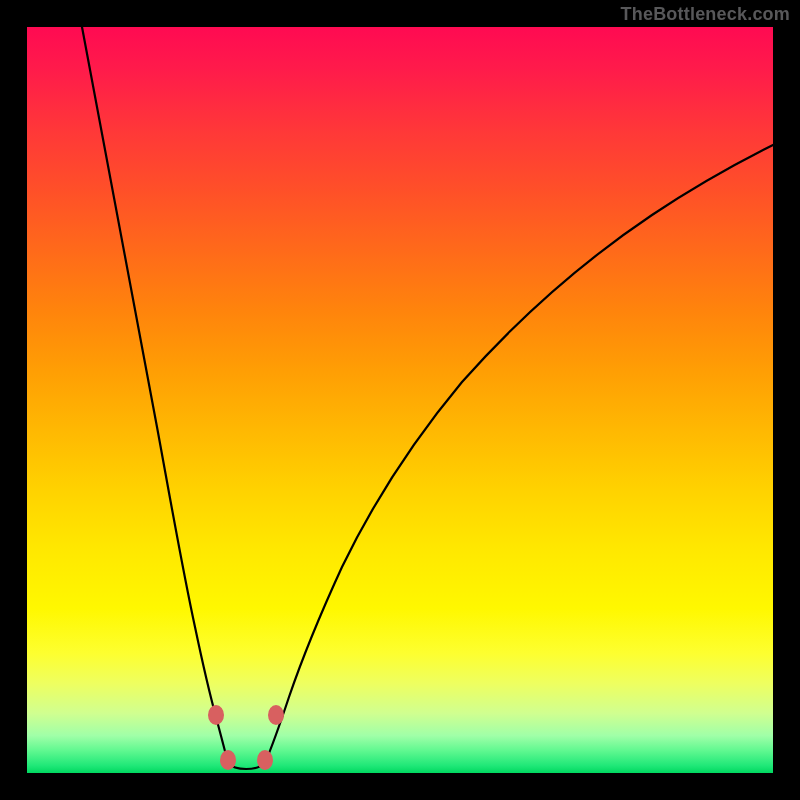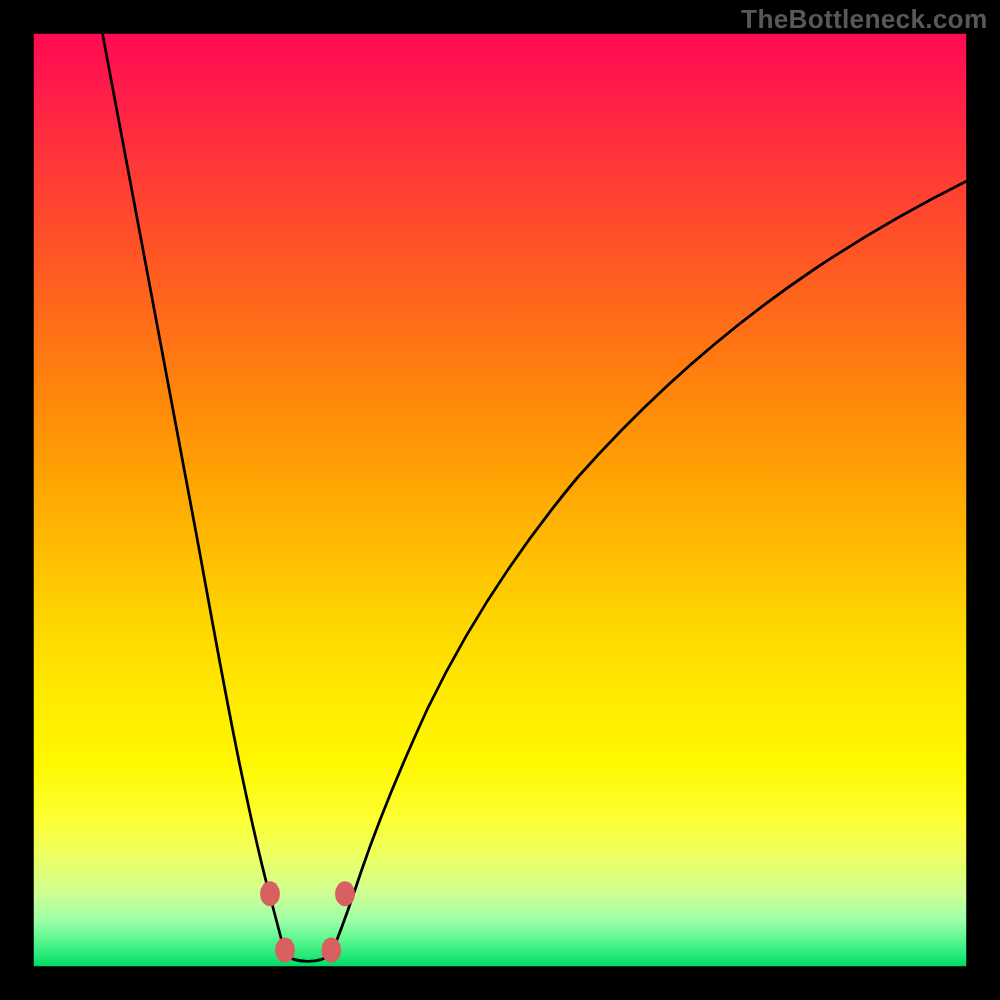--- a/index.html
+++ b/index.html
@@ -37,21 +37,21 @@
       #60f890 97%,
       #20e878 99%,
       #00d860 100%
     );
   }
   .watermark {
     position: absolute;
     top: 4px;
     right: 10px;
     font-family: Arial, Helvetica, sans-serif;
-    font-size: 21px;
+    font-size: 18px;
     font-weight: 600;
     color: #58585a;
     letter-spacing: 0.2px;
   }
   svg.curves {
     position: absolute;
     left: 27px;
     top: 27px;
     width: 746px;
     height: 746px;

